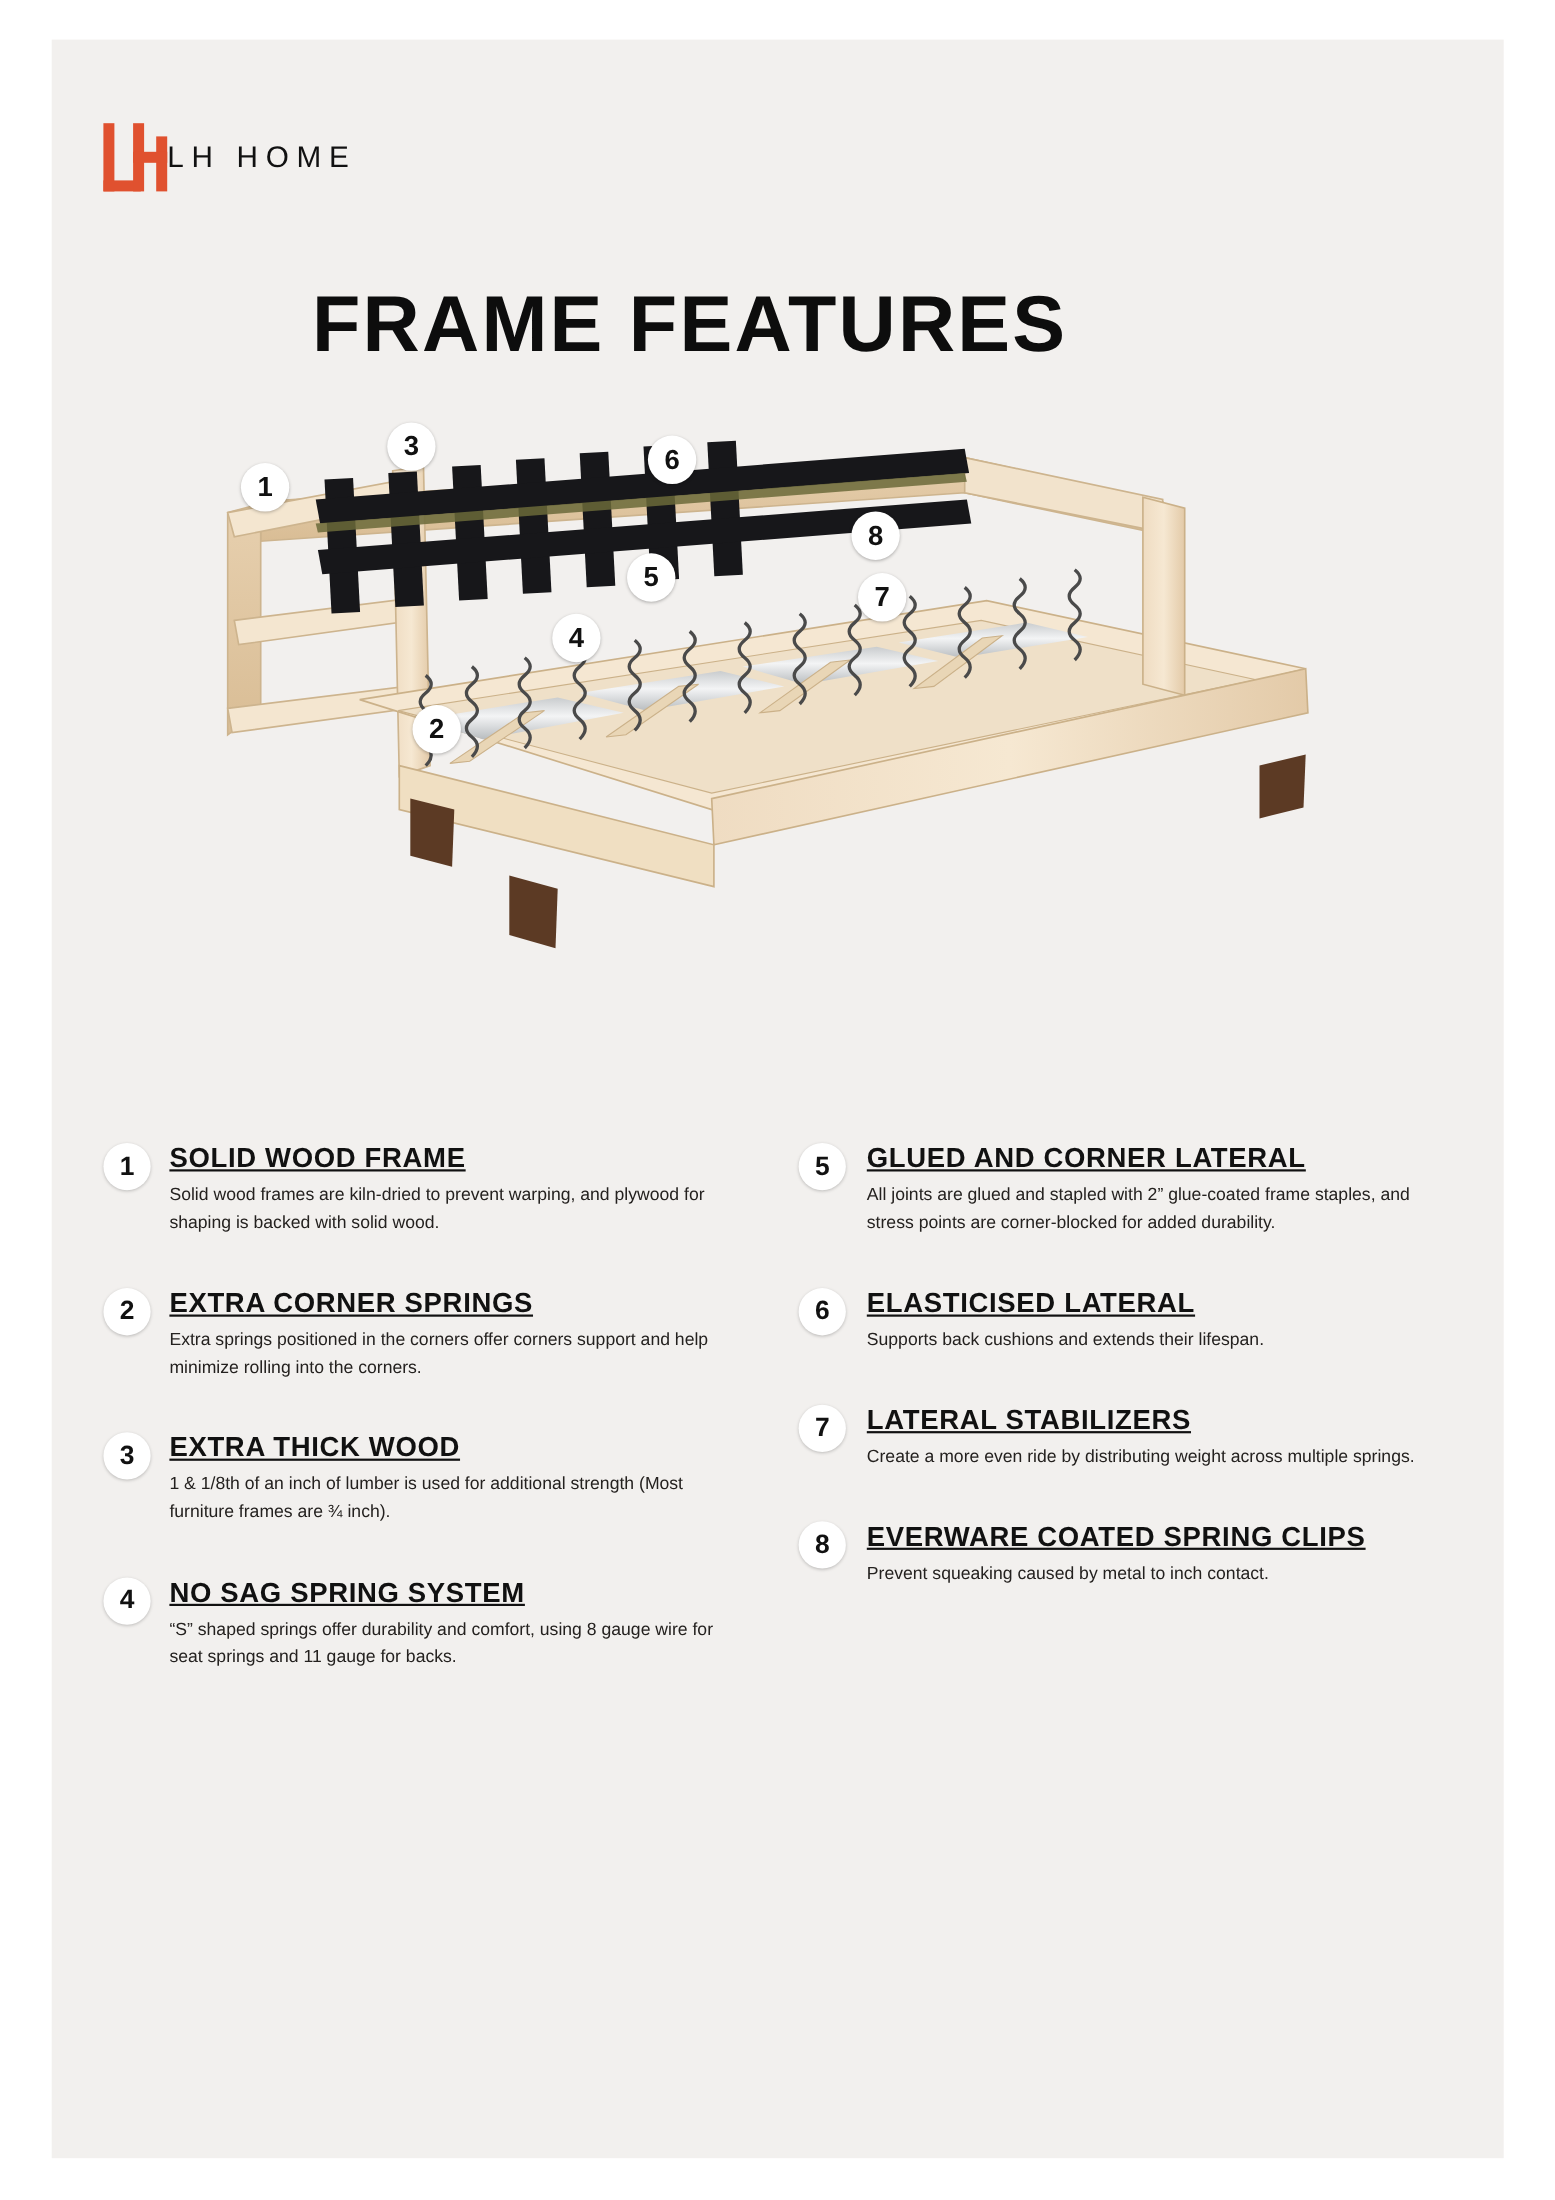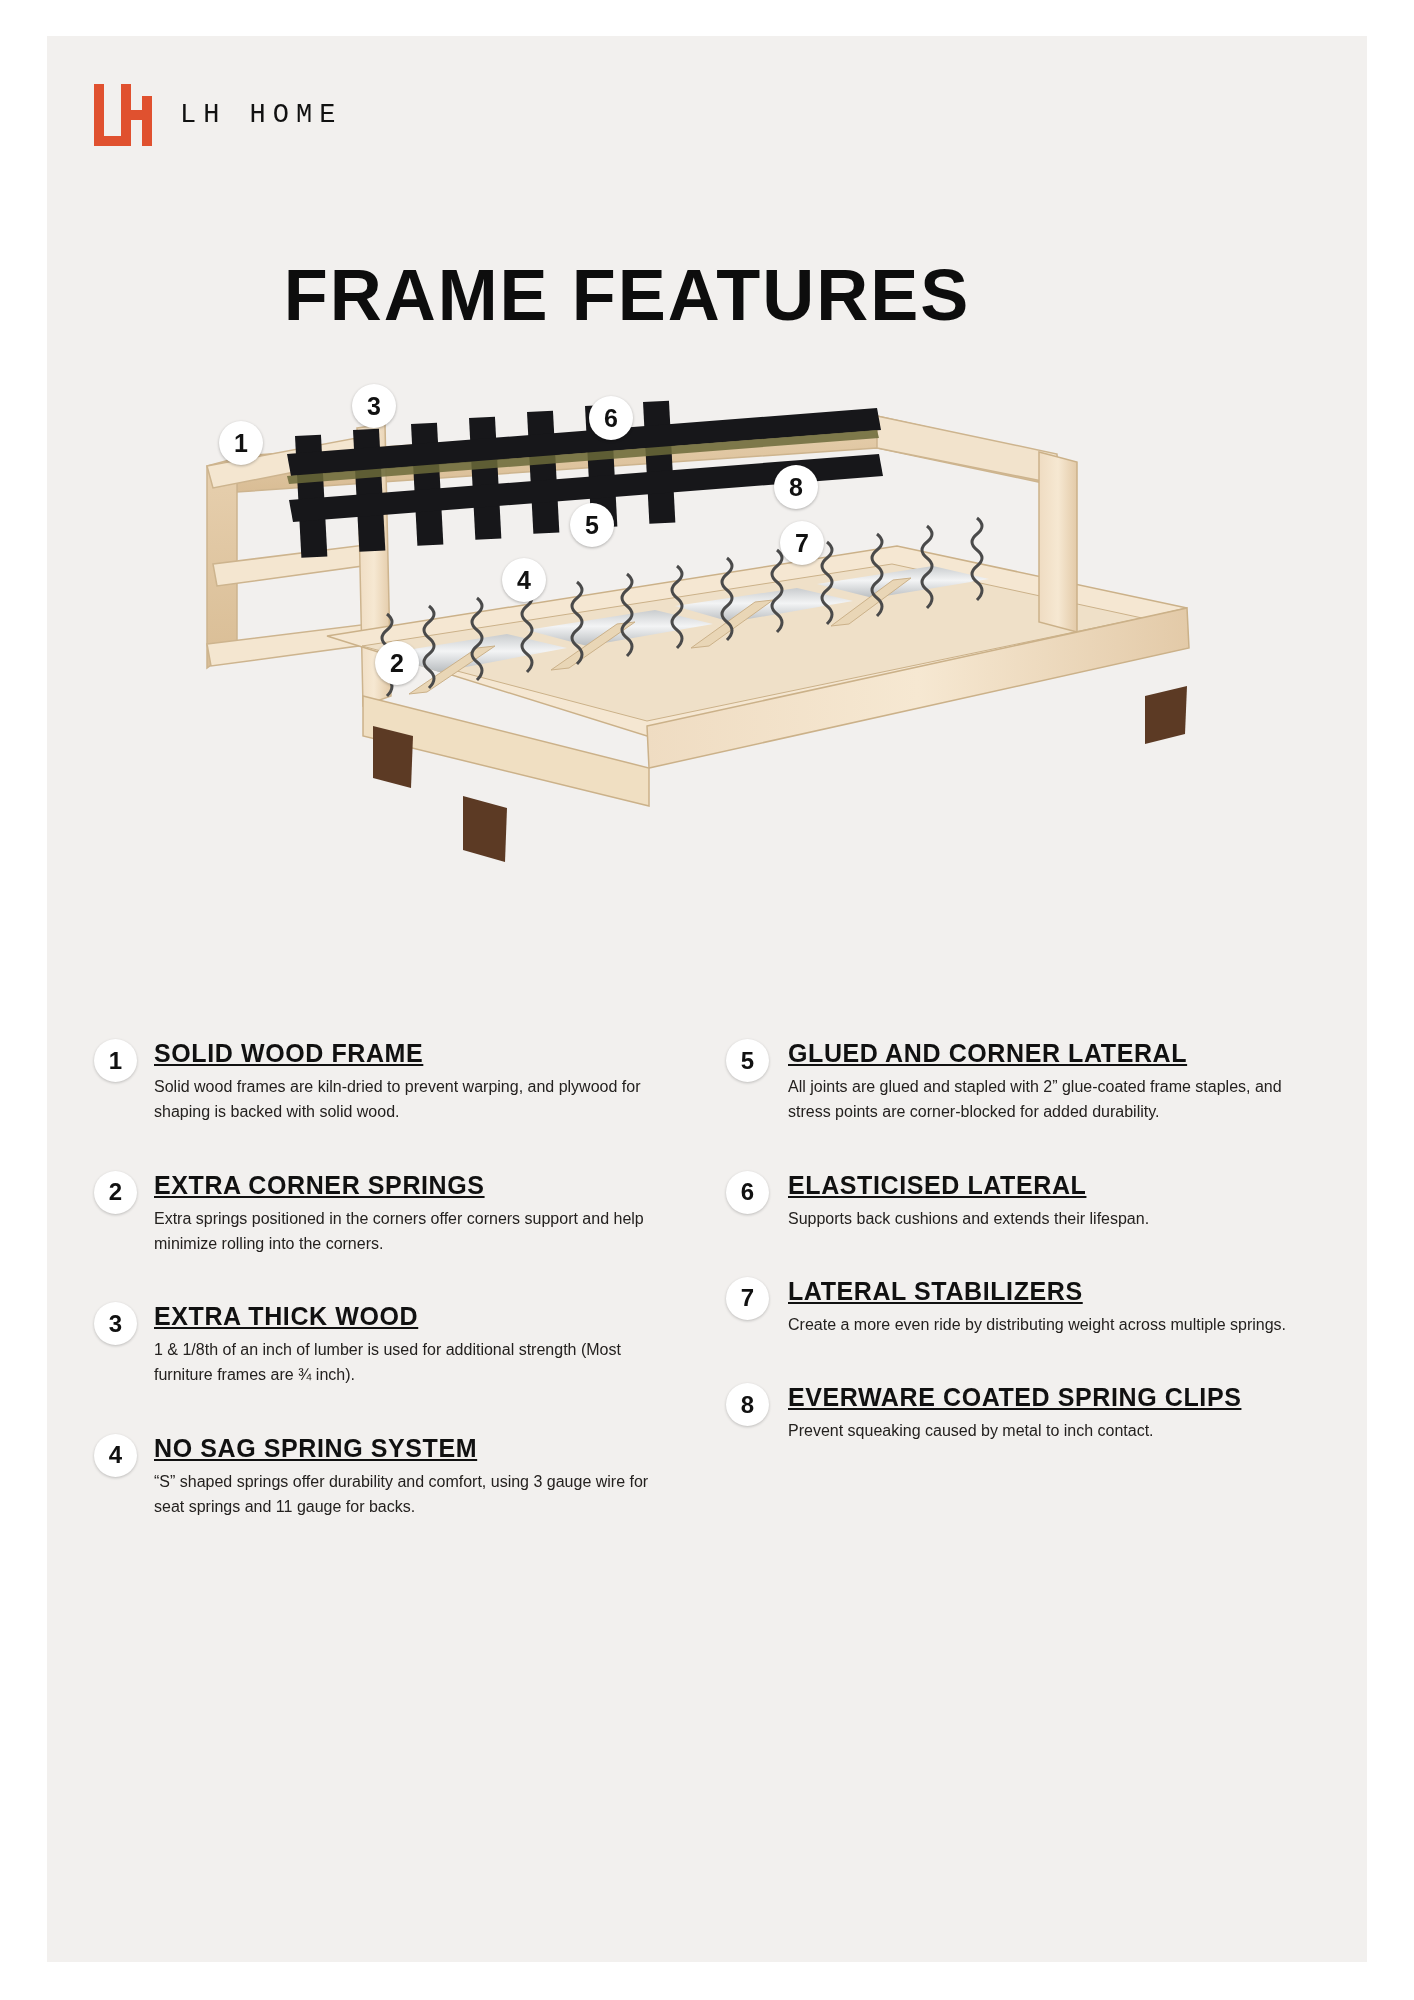--- a/index.html
+++ b/index.html
@@ -20,25 +20,23 @@
     top: 36px;
     width: 1320px;
     height: 1926px;
     background: #f2f0ee;
   }
 
   
   .logo-row {
     position: absolute;
     left: 47px;
-    top: 48px;
+    top: 76px;
     display: flex;
     align-items: center;
-    gap: 28px;
-    font-family: Liberation Mono, monospace;
   }
   .logo-mark {
     width: 58px;
     height: 62px;
     position: relative;
   }
   .logo-mark .bar {
     position: absolute;
     background: #e0512f;
   }
@@ -267,21 +265,21 @@
         <p>Extra springs positioned in the corners offer corners support and help minimize rolling into the corners.</p>
       </div>
       <div class="feature">
         <div class="badge">3</div>
         <h3>EXTRA THICK WOOD</h3>
         <p>1 &amp; 1/8th of an inch of lumber is used for additional strength (Most furniture frames are ¾ inch).</p>
       </div>
       <div class="feature">
         <div class="badge">4</div>
         <h3>NO SAG SPRING SYSTEM</h3>
-        <p>“S” shaped springs offer durability and comfort, using 3 gauge wire for seat springs and 11 gauge for backs.</p>
+        <p>“S” shaped springs offer durability and comfort, using 8 gauge wire for seat springs and 11 gauge for backs.</p>
       </div>
     </div>
 
     <div class="col col-right">
       <div class="feature">
         <div class="badge">5</div>
         <h3>GLUED AND CORNER LATERAL</h3>
         <p>All joints are glued and stapled with 2” glue-coated frame staples, and stress points are corner-blocked for added durability.</p>
       </div>
       <div class="feature">

